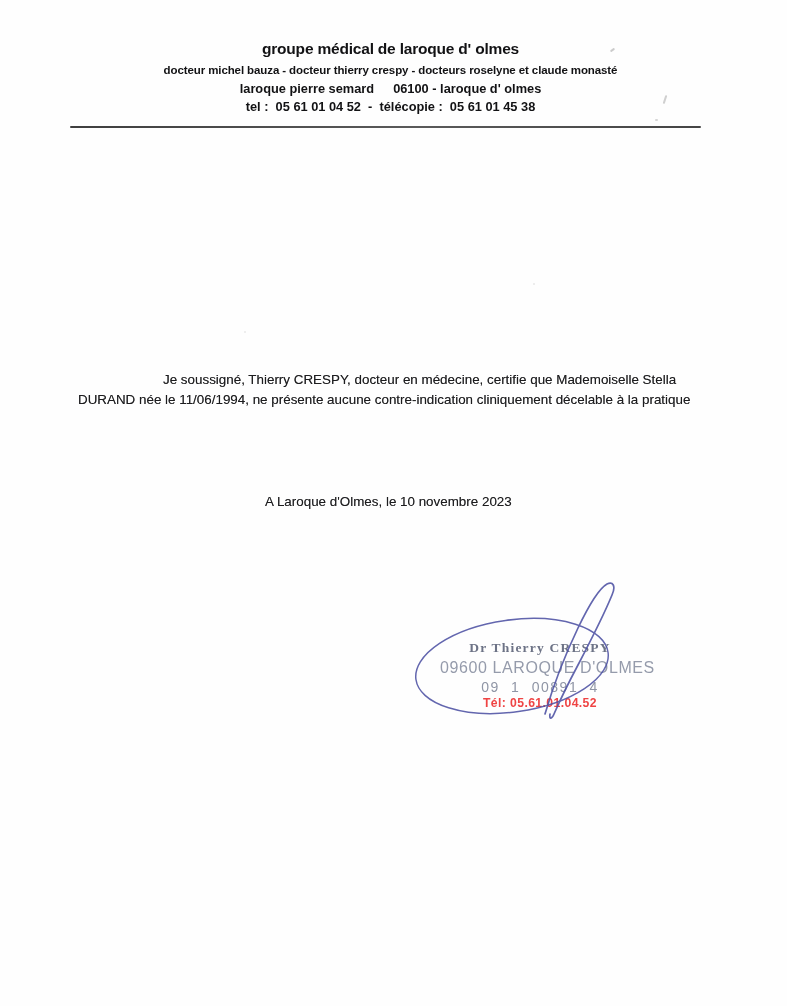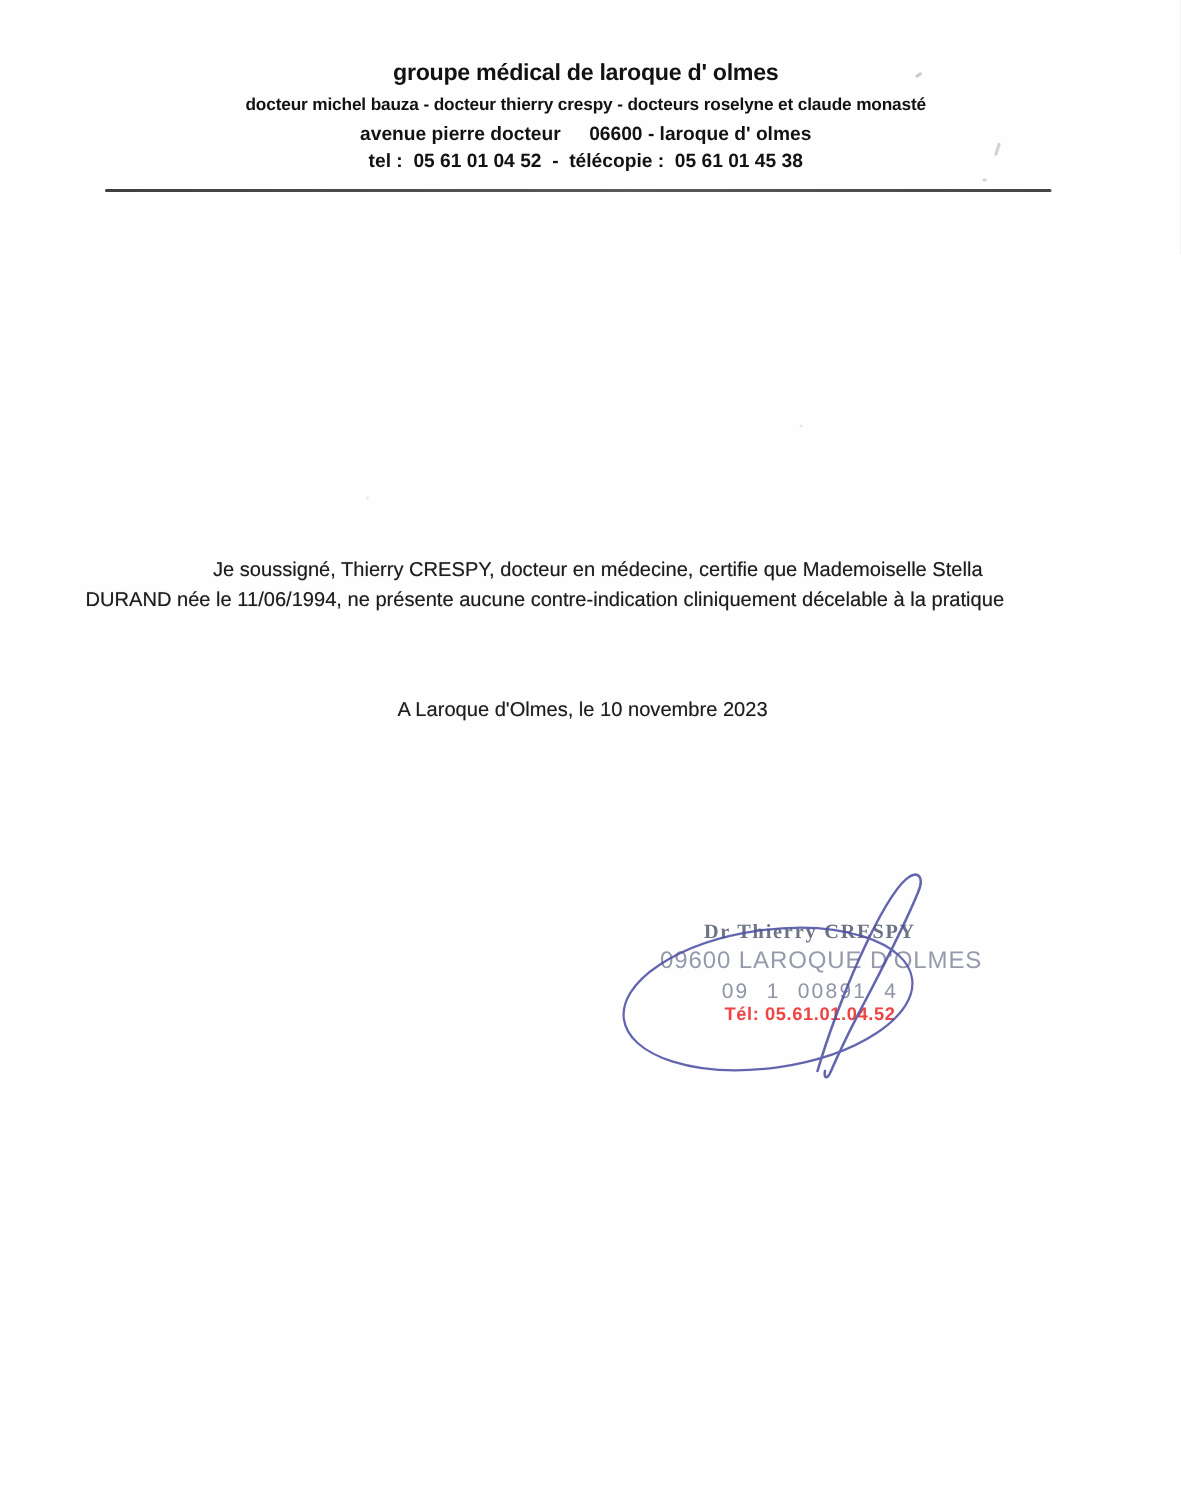--- a/index.html
+++ b/index.html
@@ -43,35 +43,35 @@
     white-space:pre;
   }
   
   .rule{
     position:absolute;left:70px;top:126px;width:631px;height:2px;
     background:linear-gradient(90deg, #3f3f3f, #5a5a5a 55%, #454545);
     border-radius:1px;
   }
   
   .cert{
-    position:absolute;left:57px;top:370px;width:660px;
+    position:absolute;left:78px;top:370px;width:660px;
     font-size:13.4px;line-height:19.6px;
     color:var(--text);
     text-shadow:0 0 0.5px rgba(29,29,31,.55);
   }
   .cert-line{white-space:pre;}
   .cert-line.indent{padding-left:85px;}
   .dateline{
-    position:absolute;left:265px;top:465px;
+    position:absolute;left:265px;top:494px;
     font-size:13.4px;white-space:pre;
     text-shadow:0 0 0.5px rgba(29,29,31,.5);
   }
   
   .stamp{
-    position:absolute;left:440px;top:613px;width:200px;
+    position:absolute;left:440px;top:640px;width:200px;
     text-align:center;
   }
   .stamp-name{
     font-family:"Liberation Serif", serif;
     font-size:13.5px;font-weight:bold;letter-spacing:1.2px;
     color:#6d7386;white-space:pre;
   }
   .stamp-loc{
     font-size:16px;letter-spacing:0.6px;margin-top:3px;
     color:#959bab;white-space:pre;
@@ -99,21 +99,21 @@
   .speck-e{left:244px;top:331px;width:2px;height:2px;opacity:.18;}
 </style>
 </head>
 <body>
 
 <div class="page">
 
   <header class="letterhead">
     <div class="lh-title">groupe médical de laroque d' olmes</div>
     <div class="lh-doctors">docteur michel bauza - docteur thierry crespy - docteurs roselyne et claude monasté</div>
-    <div class="lh-address"><span>avenue pierre docteur</span><span class="addr-gap"></span><span>06600 - laroque d' olmes</span></div>
+    <div class="lh-address"><span>laroque pierre semard</span><span class="addr-gap"></span><span>06100 - laroque d' olmes</span></div>
     <div class="lh-phone">tel :  05 61 01 04 52  -  télécopie :  05 61 01 45 38</div>
   </header>
 
   <div class="rule"></div>
 
   <div class="cert">
     <div class="cert-line indent">Je soussigné, Thierry CRESPY, docteur en médecine, certifie que Mademoiselle Stella</div>
     <div class="cert-line">DURAND née le 11/06/1994, ne présente aucune contre-indication cliniquement décelable à la pratique</div>
   </div>
 

